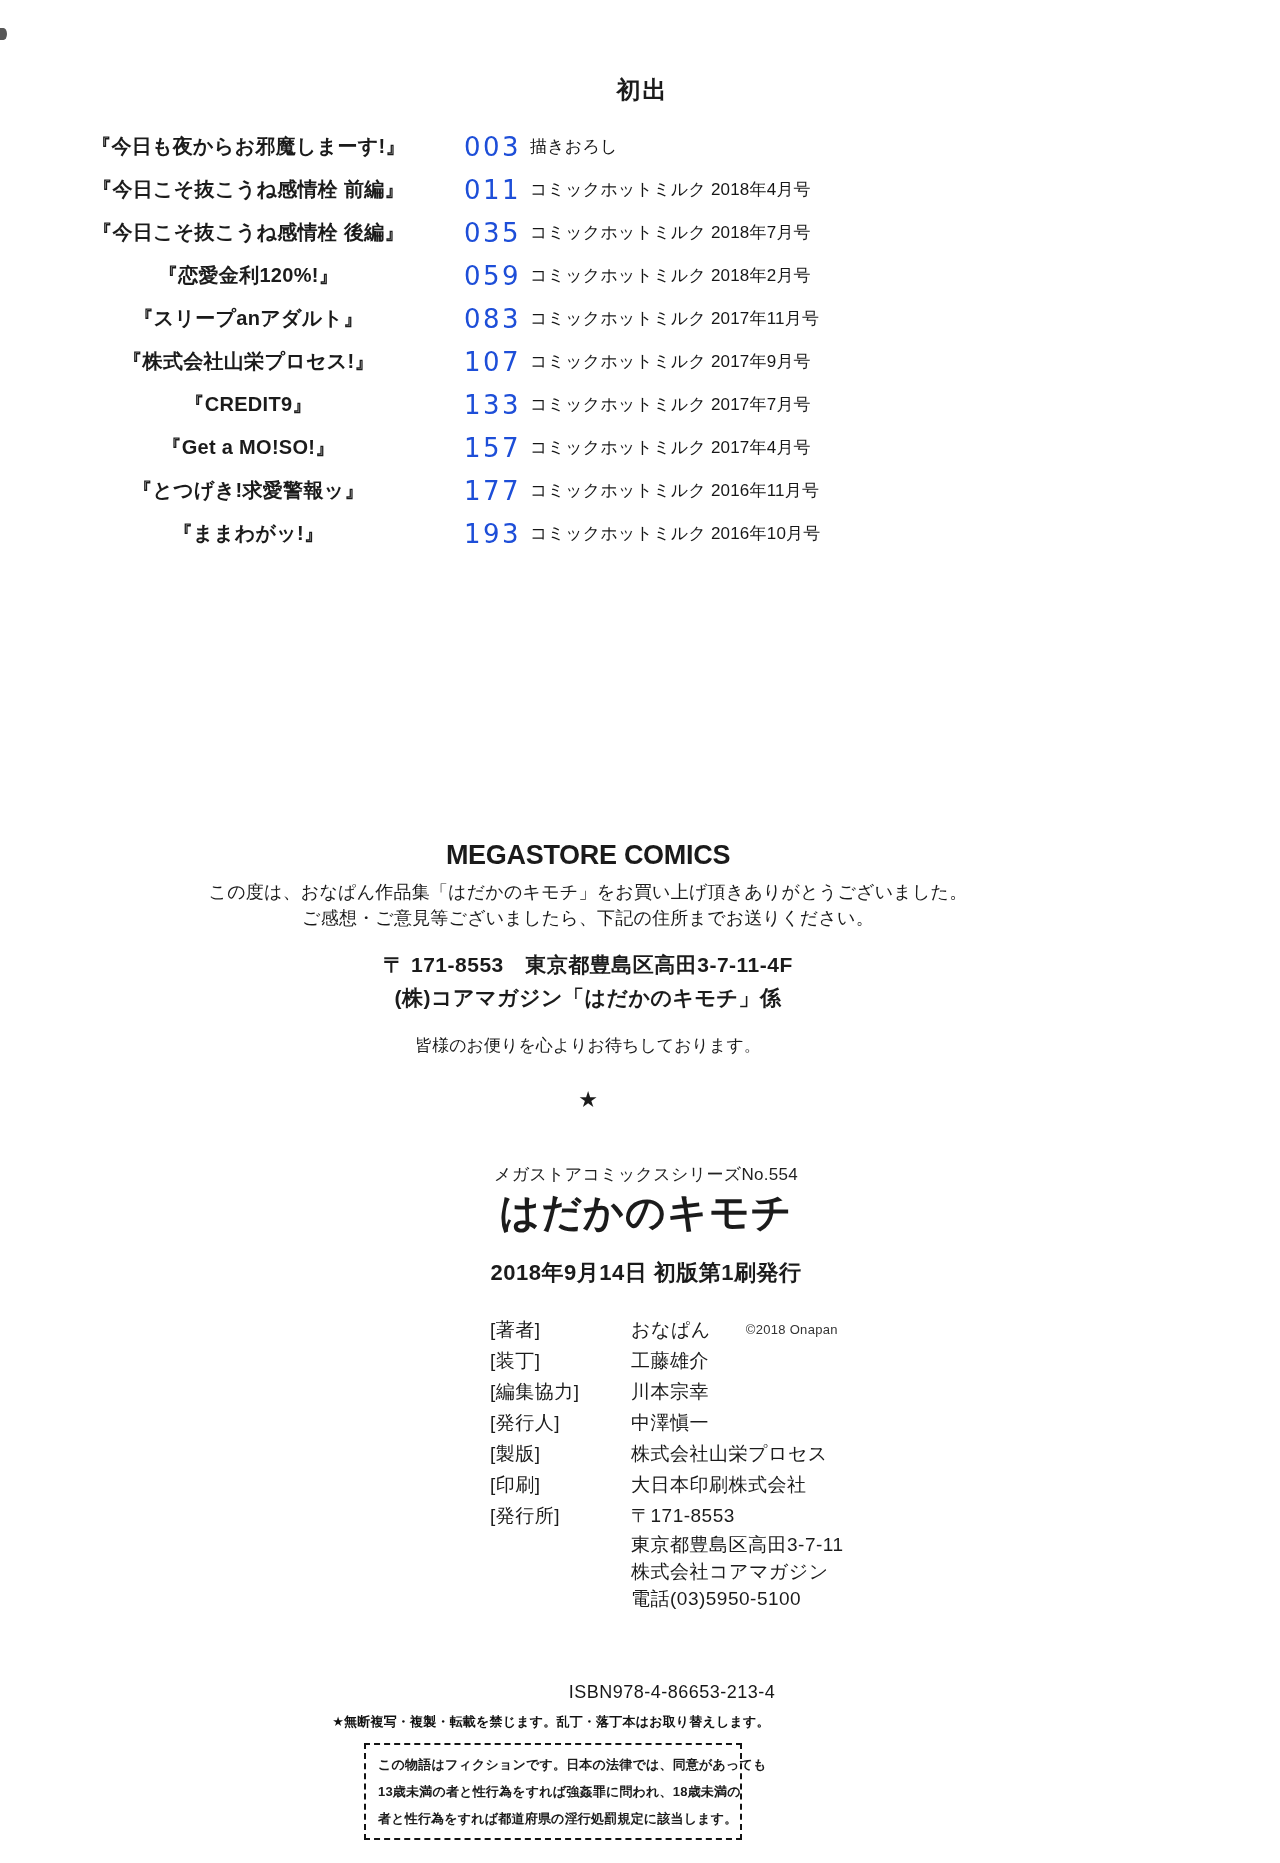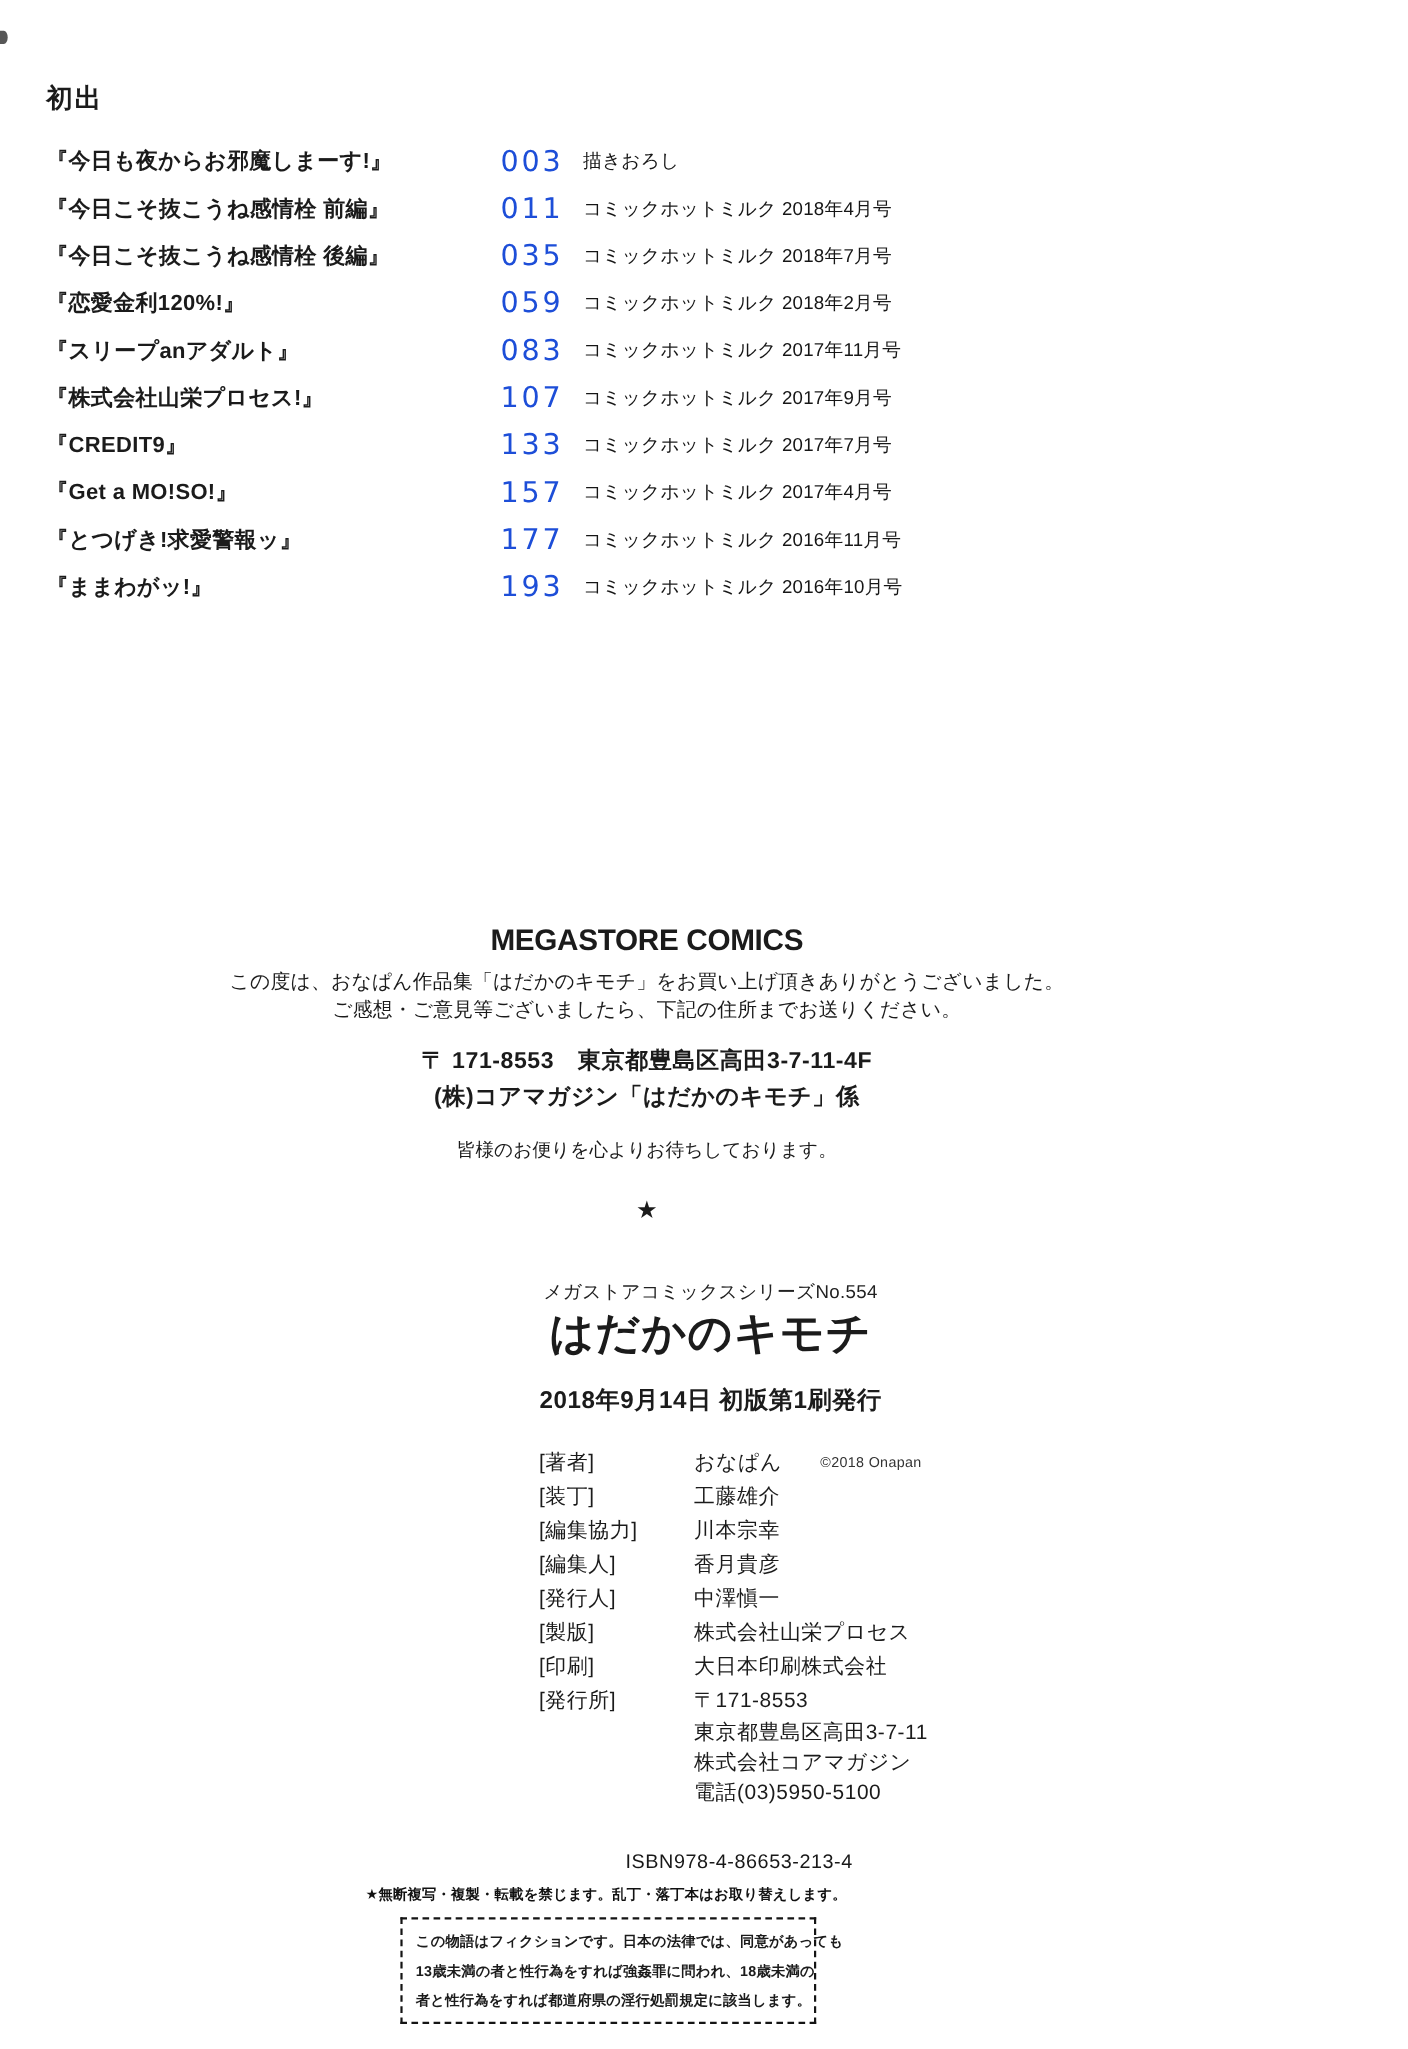--- a/index.html
+++ b/index.html
@@ -6,21 +6,21 @@
   html,body { background:#e8e8e8; }
   body { font-family:"Liberation Sans","DejaVu Sans",sans-serif; color:#1b1b1b; }
   .sheet {
     position:relative; width:1280px; height:1863px;
     background:#ffffff; margin:0 auto; overflow:hidden;
   }
   
   .speck { position:absolute; left:0; top:28px; width:7px; height:12px; background:#3a3a3a; border-radius:0 60% 60% 0; opacity:.85; }
 
   
-  .firstpub { position:absolute; left:42px; top:74px; right:37px; }
+  .firstpub { position:absolute; left:42px; top:74px; right:37px;text-align:center; }
   .firstpub h1 { font-size:24px; font-weight:bold; line-height:32px; letter-spacing:2px; }
   .pub-rows { position:absolute; left:0; top:51px; right:0; }
   .pub-row { display:flex; align-items:center; height:43px; white-space:nowrap; }
   .pub-title { width:413px; font-size:20px; font-weight:bold; letter-spacing:0.3px; }
   .pub-page { width:75px; font-size:26px; font-weight:400; letter-spacing:2.5px; color:#1d4ed8; font-family:"DejaVu Sans",sans-serif; }
   .pub-source { font-size:17px; color:#161616; letter-spacing:0.2px; }
 
   
   .midblock { position:absolute; top:839px; left:0; width:100%; text-align:center; transform:translateX(-52px); }
   .brand { font-size:27px; font-weight:800; letter-spacing:-0.3px; line-height:32px; }
@@ -138,24 +138,20 @@
     </div>
     <div class="credit-row">
       <div class="credit-label">[装丁]</div>
       <div class="credit-value">工藤雄介</div>
     </div>
     <div class="credit-row">
       <div class="credit-label">[編集協力]</div>
       <div class="credit-value">川本宗幸</div>
     </div>
     <div class="credit-row">
-      <div class="credit-label">[編集人]</div>
-      <div class="credit-value">香月貴彦</div>
-    </div>
-    <div class="credit-row">
       <div class="credit-label">[発行人]</div>
       <div class="credit-value">中澤愼一</div>
     </div>
     <div class="credit-row">
       <div class="credit-label">[製版]</div>
       <div class="credit-value">株式会社山栄プロセス</div>
     </div>
     <div class="credit-row">
       <div class="credit-label">[印刷]</div>
       <div class="credit-value">大日本印刷株式会社</div>

